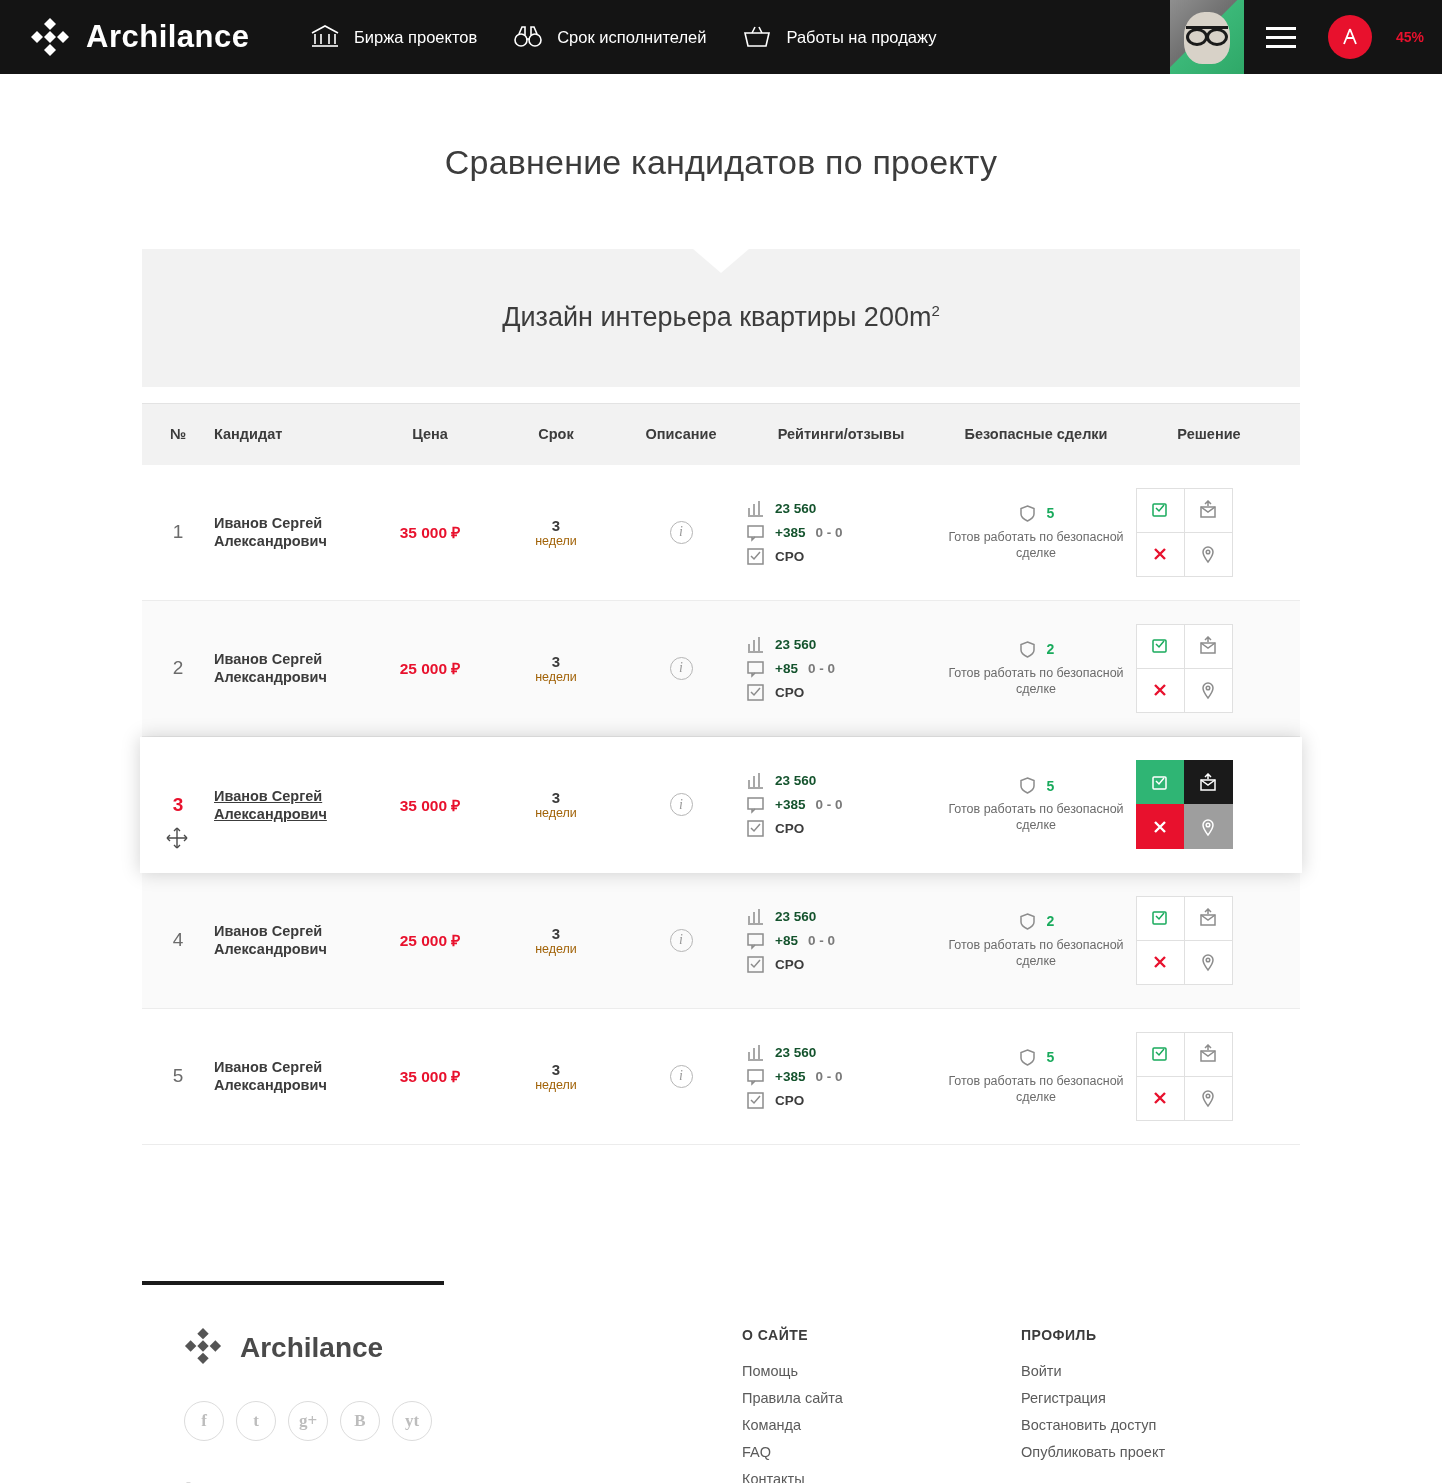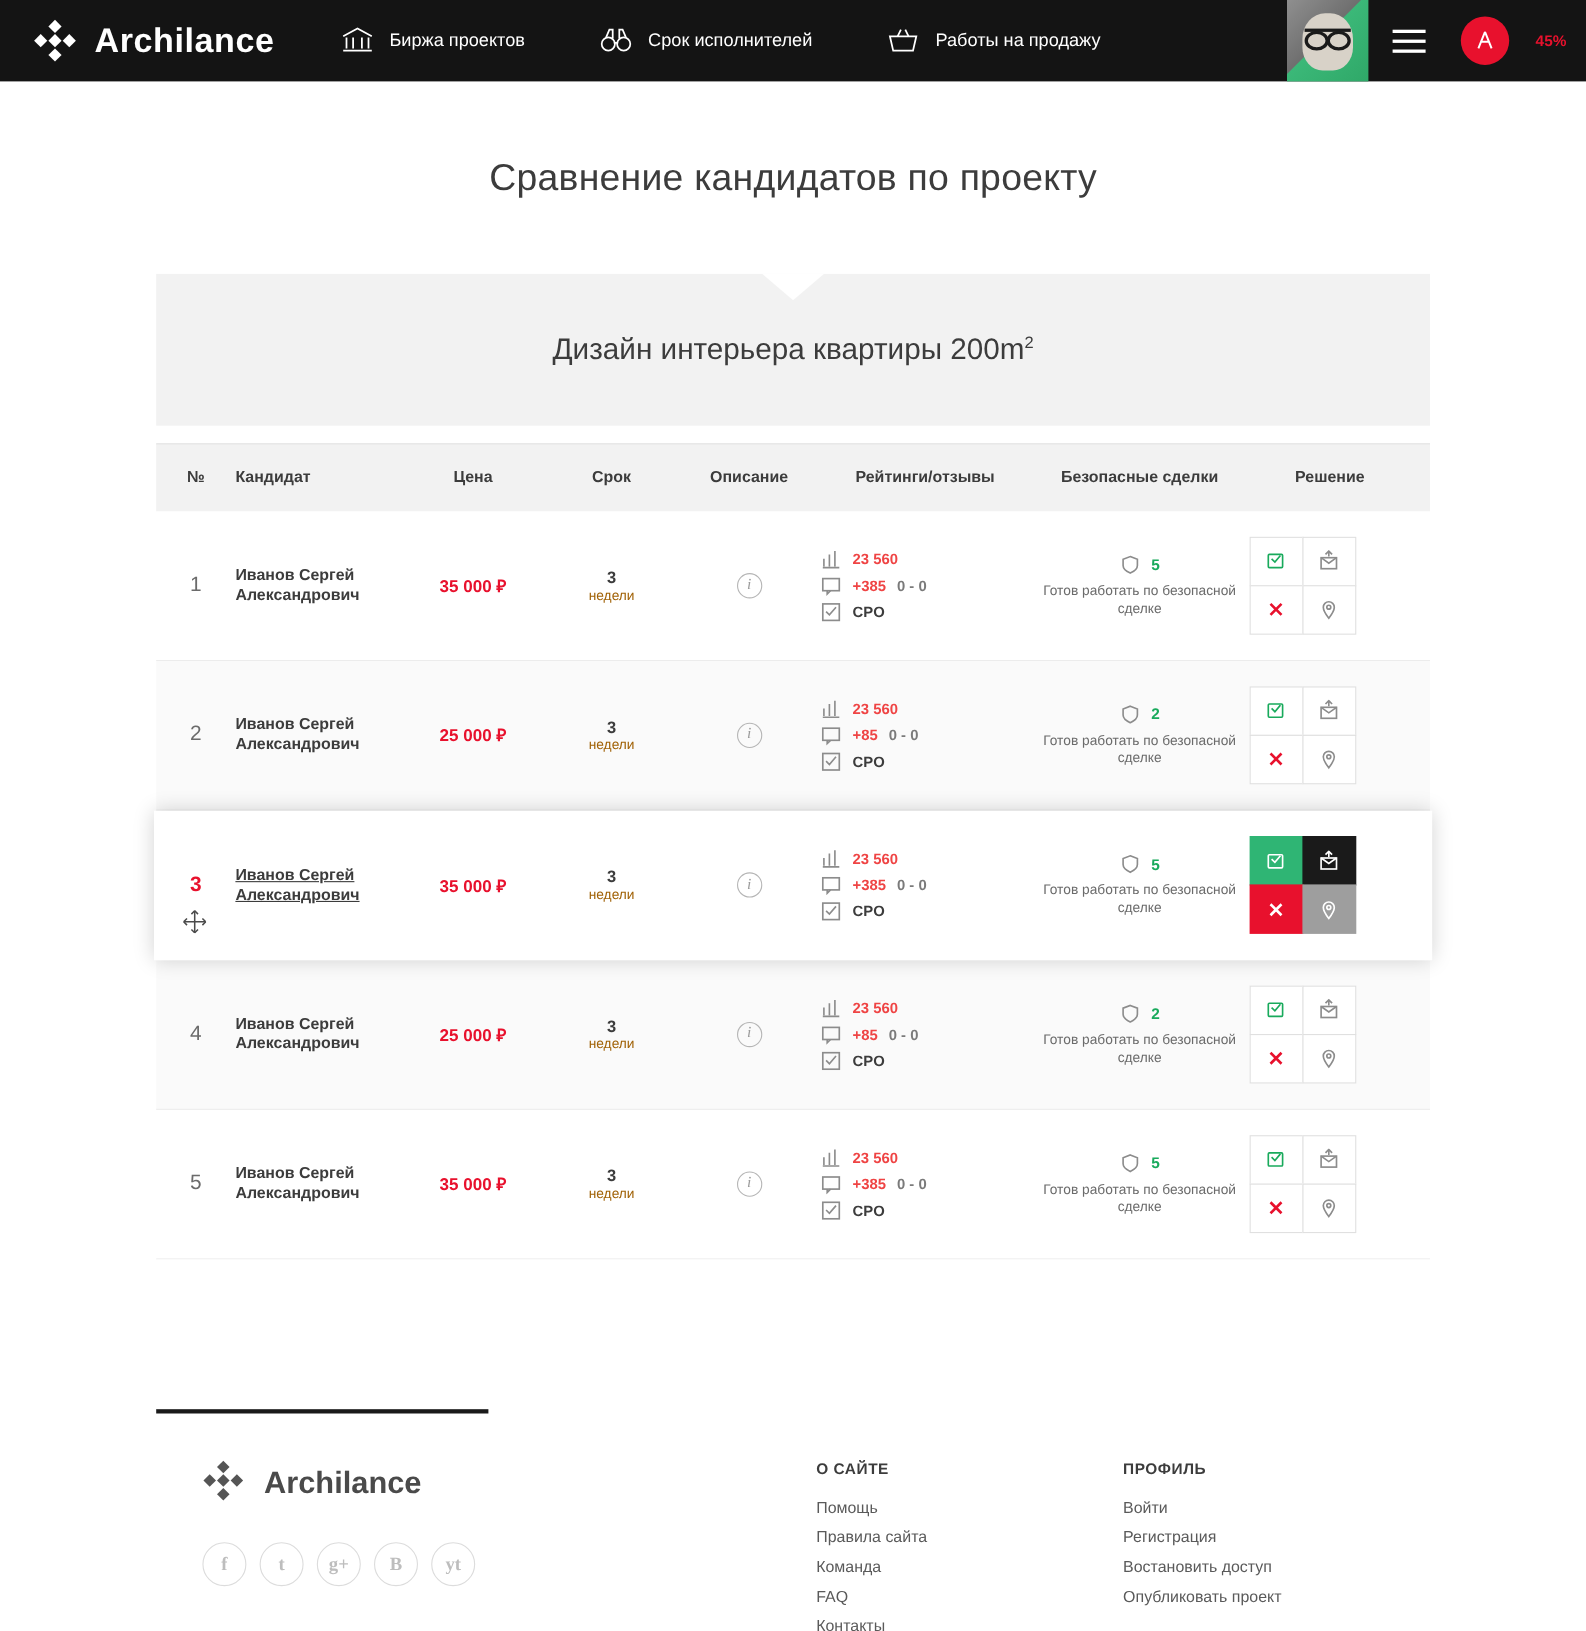--- a/index.html
+++ b/index.html
@@ -20,21 +20,21 @@
   }
   .logo-block { display: flex; align-items: center; padding-left: 30px; width: 300px; }
   .logo-mark { width: 40px; height: 40px; position: relative; }
   .logo-text {
     color: #ffffff;
     font-size: 31px;
     font-weight: bold;
     letter-spacing: 0.5px;
     margin-left: 16px;
   }
-  .nav { display: flex; align-items: center; gap: 68px; margin-left: 10px; }
+  .nav { display: flex; align-items: center; gap: 36px; margin-left: 10px; }
   .nav-item { display: flex; align-items: center; gap: 14px; cursor: pointer; }
   .nav-label { color: #ffffff; font-size: 16.5px; }
   .nav-icon { width: 30px; height: 26px; display: block; }
   .header-right {
     position: absolute; right: 0; top: 0; height: 74px;
     display: flex; align-items: center;
   }
   .avatar-photo {
     width: 74px; height: 74px;
     background: linear-gradient(135deg,#8f8f8f 0%, #6f6f6f 45%, #3bb878 46%, #2fa868 100%);
@@ -126,21 +126,21 @@
 
   .info-circle {
     width: 23px; height: 23px; border-radius: 50%;
     border: 1.6px solid #b5b5b5; color:#9a9a9a;
     display:inline-flex; align-items:center; justify-content:center;
     font-size: 14px; font-family:"Liberation Serif", serif; font-style: italic;
     cursor:pointer;
   }
   .rate-line { display:flex; align-items:center; gap: 10px; margin: 5px 0; }
   .rate-ico { width: 19px; height: 19px; flex: 0 0 19px; }
-  .rate-val { font-size: 13.5px; font-weight: bold; color: #ef4444; }
+  .rate-val { font-size: 13.5px; font-weight: bold; color: #14532d; }
   .rate-val.dark { color:#3c3c3c; }
   .rate-sub { font-size: 13.5px; color:#7a7a7a; font-weight:bold; }
 
   .safe-top { display:flex; align-items:center; justify-content:center; gap:10px; margin-bottom:6px; }
   .safe-count { font-size: 14px; font-weight:bold; color:#19aa5c; }
 
   .actions { display:grid; grid-template-columns: 48px 48px; grid-template-rows: 44px 44px; }
   .act-btn {
     border: 1px solid #e0e0e0; display:flex; align-items:center; justify-content:center;
     background:#ffffff; cursor:pointer; margin:-0.5px;

